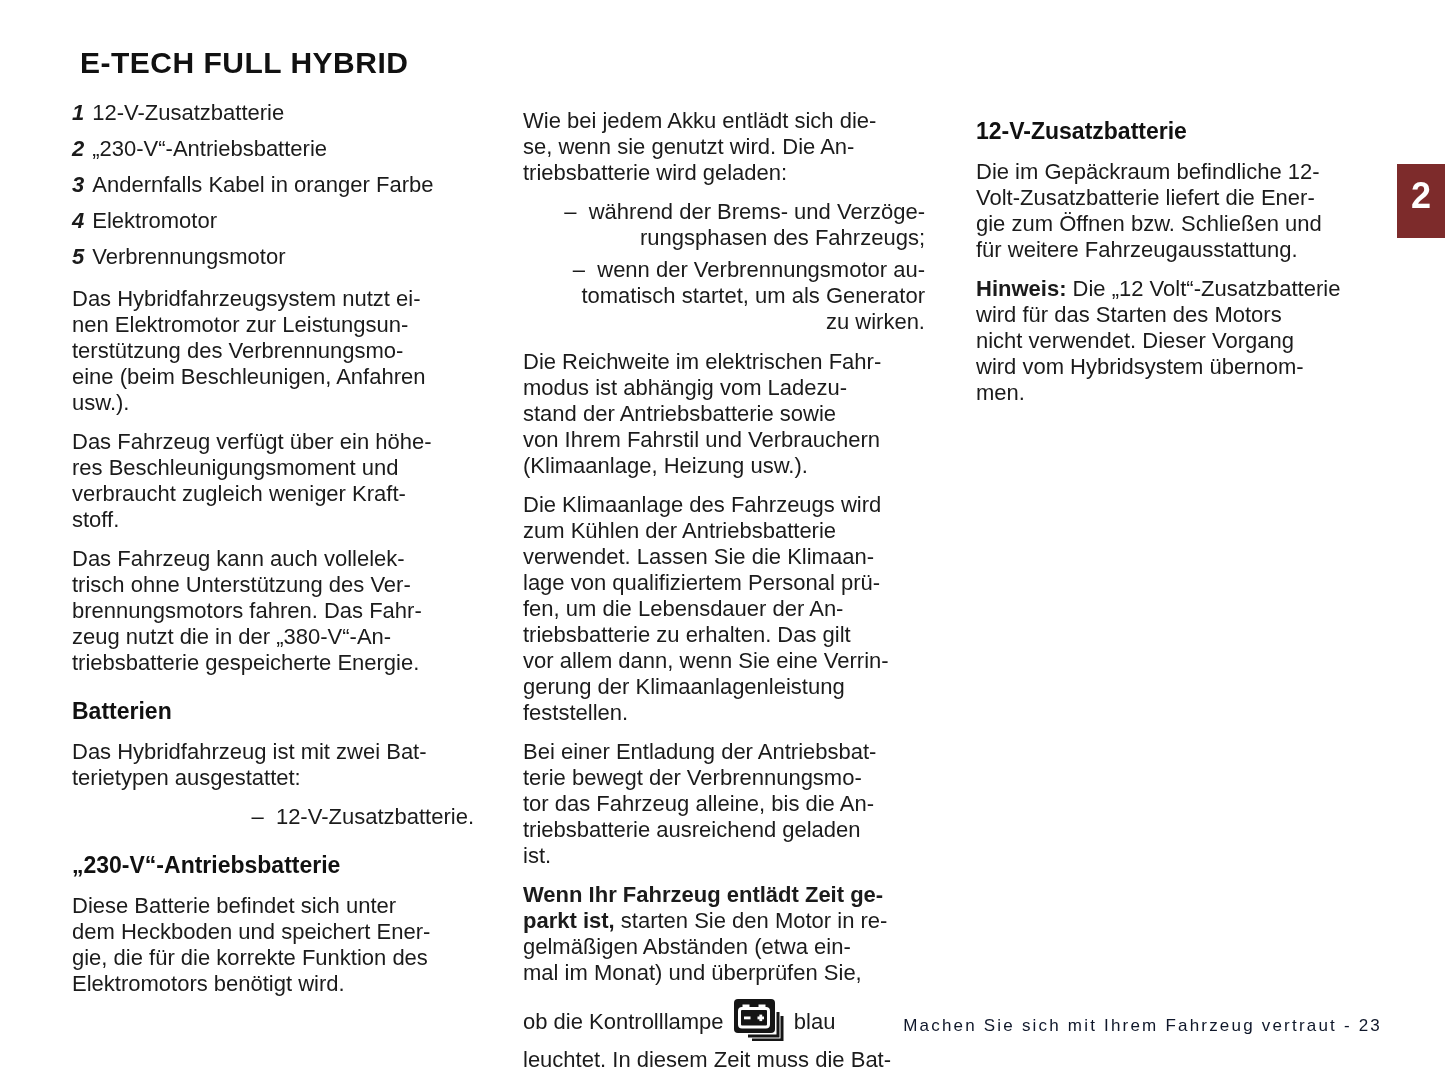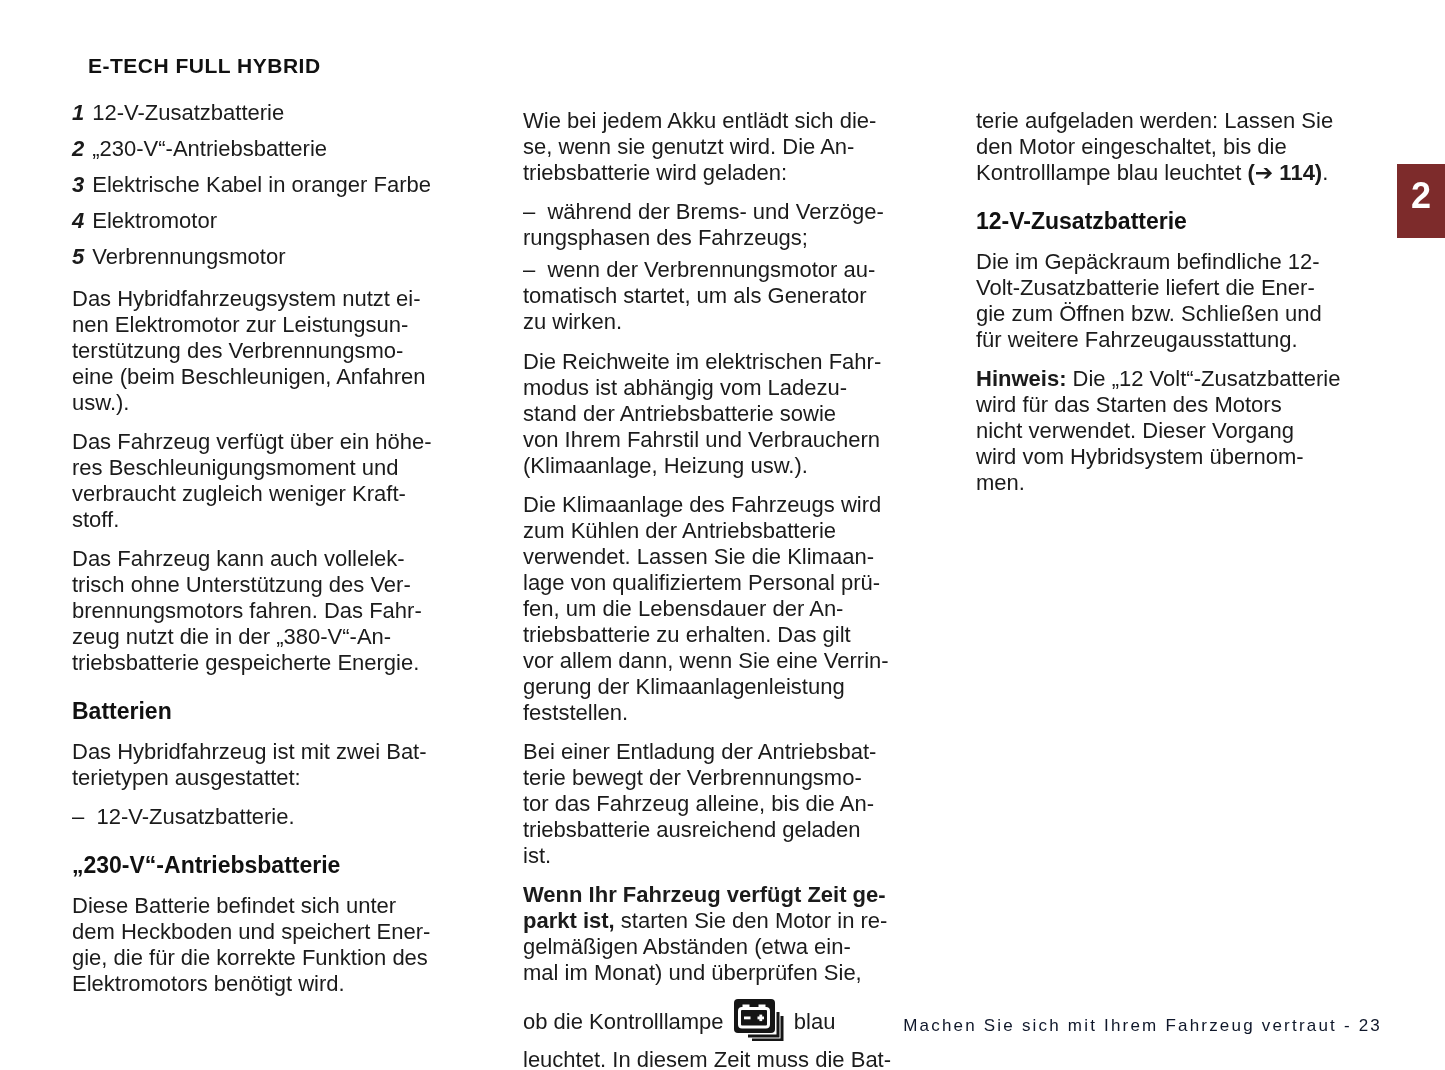--- a/index.html
+++ b/index.html
@@ -5,34 +5,34 @@
   html,body{margin:0;padding:0;background:#ffffff;}
   .page{
     position:relative;
     width:1445px;height:1070px;
     background:#ffffff;
     font-family:"Liberation Sans","DejaVu Sans",sans-serif;
     color:#1b1b1b;
     overflow:hidden;
   }
   .page-title{
-    position:absolute;left:72px;top:38px;margin:16px;
-    font-size:21px;font-weight:700;letter-spacing:0.5px;color:#111;
+    position:absolute;left:72px;top:38px;margin:8px;
+    font-size:30px;font-weight:700;letter-spacing:0.5px;color:#111;
   }
   .col{position:absolute;top:96px;width:402px;font-size:22px;line-height:26px;}
   .col-1{left:72px;}
   .col-2{left:523px;}
   .col-3{left:976px;}
   .col p{margin:12px 0 13px 0;white-space:pre-line;}
   .col h2{margin:22px 0 14px 0;font-size:23px;line-height:27px;font-weight:700;white-space:pre-line;color:#111;}
   .legend{margin:4px 0 16px 0;}
   .legend-item{margin:0 0 10px 0;}
   .legend-item .num{font-weight:700;font-style:italic;margin-right:8px;}
   .dash-list p{margin:0 0 6px 0;}
-  .dash-list{margin-bottom:14px;}
+  .dash-list{margin-bottom:14px;text-align:right;}
   .b{font-weight:700;}
   .ref{font-weight:700;}
   .icon-inline{display:inline-block;vertical-align:-12px;margin:0 4px;}
   .chapter-tab{
     position:absolute;right:0;top:164px;width:48px;height:74px;
     background:#7d2b2b;color:#ffffff;
     display:flex;align-items:center;justify-content:center;
     font-size:36px;font-weight:700;padding-bottom:10px;box-sizing:border-box;
   }
   .footer{
@@ -49,21 +49,21 @@
 
   <div class="col col-1">
     <div class="legend">
       <div class="legend-item">
         <span class="num">1</span><span>12-V-Zusatzbatterie</span>
       </div>
       <div class="legend-item">
         <span class="num">2</span><span>„230-V“-Antriebsbatterie</span>
       </div>
       <div class="legend-item">
-        <span class="num">3</span><span>Elektrische Kabel in oranger Farbe</span>
+        <span class="num">3</span><span>Andernfalls Kabel in oranger Farbe</span>
       </div>
       <div class="legend-item">
         <span class="num">4</span><span>Elektromotor</span>
       </div>
       <div class="legend-item">
         <span class="num">5</span><span>Verbrennungsmotor</span>
       </div>
     </div>
     <p>Das Hybridfahrzeugsystem nutzt ei-
 nen Elektromotor zur Leistungsun-
@@ -115,42 +115,39 @@
 fen, um die Lebensdauer der An-
 triebsbatterie zu erhalten. Das gilt
 vor allem dann, wenn Sie eine Verrin-
 gerung der Klimaanlagenleistung
 feststellen.</p>
     <p>Bei einer Entladung der Antriebsbat-
 terie bewegt der Verbrennungsmo-
 tor das Fahrzeug alleine, bis die An-
 triebsbatterie ausreichend geladen
 ist.</p>
-    <p><span class="b">Wenn Ihr Fahrzeug verfügt Zeit ge-
+    <p><span class="b">Wenn Ihr Fahrzeug entlädt Zeit ge-
 parkt ist,</span><span> starten Sie den Motor in re-
 gelmäßigen Abständen (etwa ein-
 mal im Monat) und überprüfen Sie,</span></p>
     <p><span>ob die Kontrolllampe </span><span class="icon-inline"><svg width="50" height="42" viewBox="0 0 50 42" aria-hidden="true">
             <path d="M44 13 v24 H14" fill="none" stroke="#151515" stroke-width="3"></path>
             <path d="M48 17 v24 H18" fill="none" stroke="#151515" stroke-width="3"></path>
             <rect x="0" y="0" width="41" height="34" rx="4" fill="#151515"></rect>
             <rect x="8.5" y="5.5" width="7" height="5" fill="#ffffff"></rect>
             <rect x="24.5" y="5.5" width="7" height="5" fill="#ffffff"></rect>
             <rect x="5.5" y="9.5" width="29" height="18.5" rx="2.5" fill="none" stroke="#ffffff" stroke-width="3"></rect>
             <rect x="10" y="17.5" width="6.5" height="2.8" fill="#ffffff"></rect>
             <rect x="23.5" y="17.5" width="6.5" height="2.8" fill="#ffffff"></rect>
             <rect x="25.4" y="15.6" width="2.8" height="6.5" fill="#ffffff"></rect>
           </svg></span><span> blau
 leuchtet. In diesem Zeit muss die Bat-</span></p>
   </div>
 
   <div class="col col-3">
-    <p><span>terie aufgeladen werden: Lassen Sie
-den Motor eingeschaltet, bis die
-Kontrolllampe blau leuchtet </span><span class="ref">(➔ 114)</span><span>.</span></p>
     <h2>12-V-Zusatzbatterie</h2>
     <p>Die im Gepäckraum befindliche 12-
 Volt-Zusatzbatterie liefert die Ener-
 gie zum Öffnen bzw. Schließen und
 für weitere Fahrzeugausstattung.</p>
     <p><span class="b">Hinweis:</span><span> Die „12 Volt“-Zusatzbatterie
 wird für das Starten des Motors
 nicht verwendet. Dieser Vorgang
 wird vom Hybridsystem übernom-
 men.</span></p>

